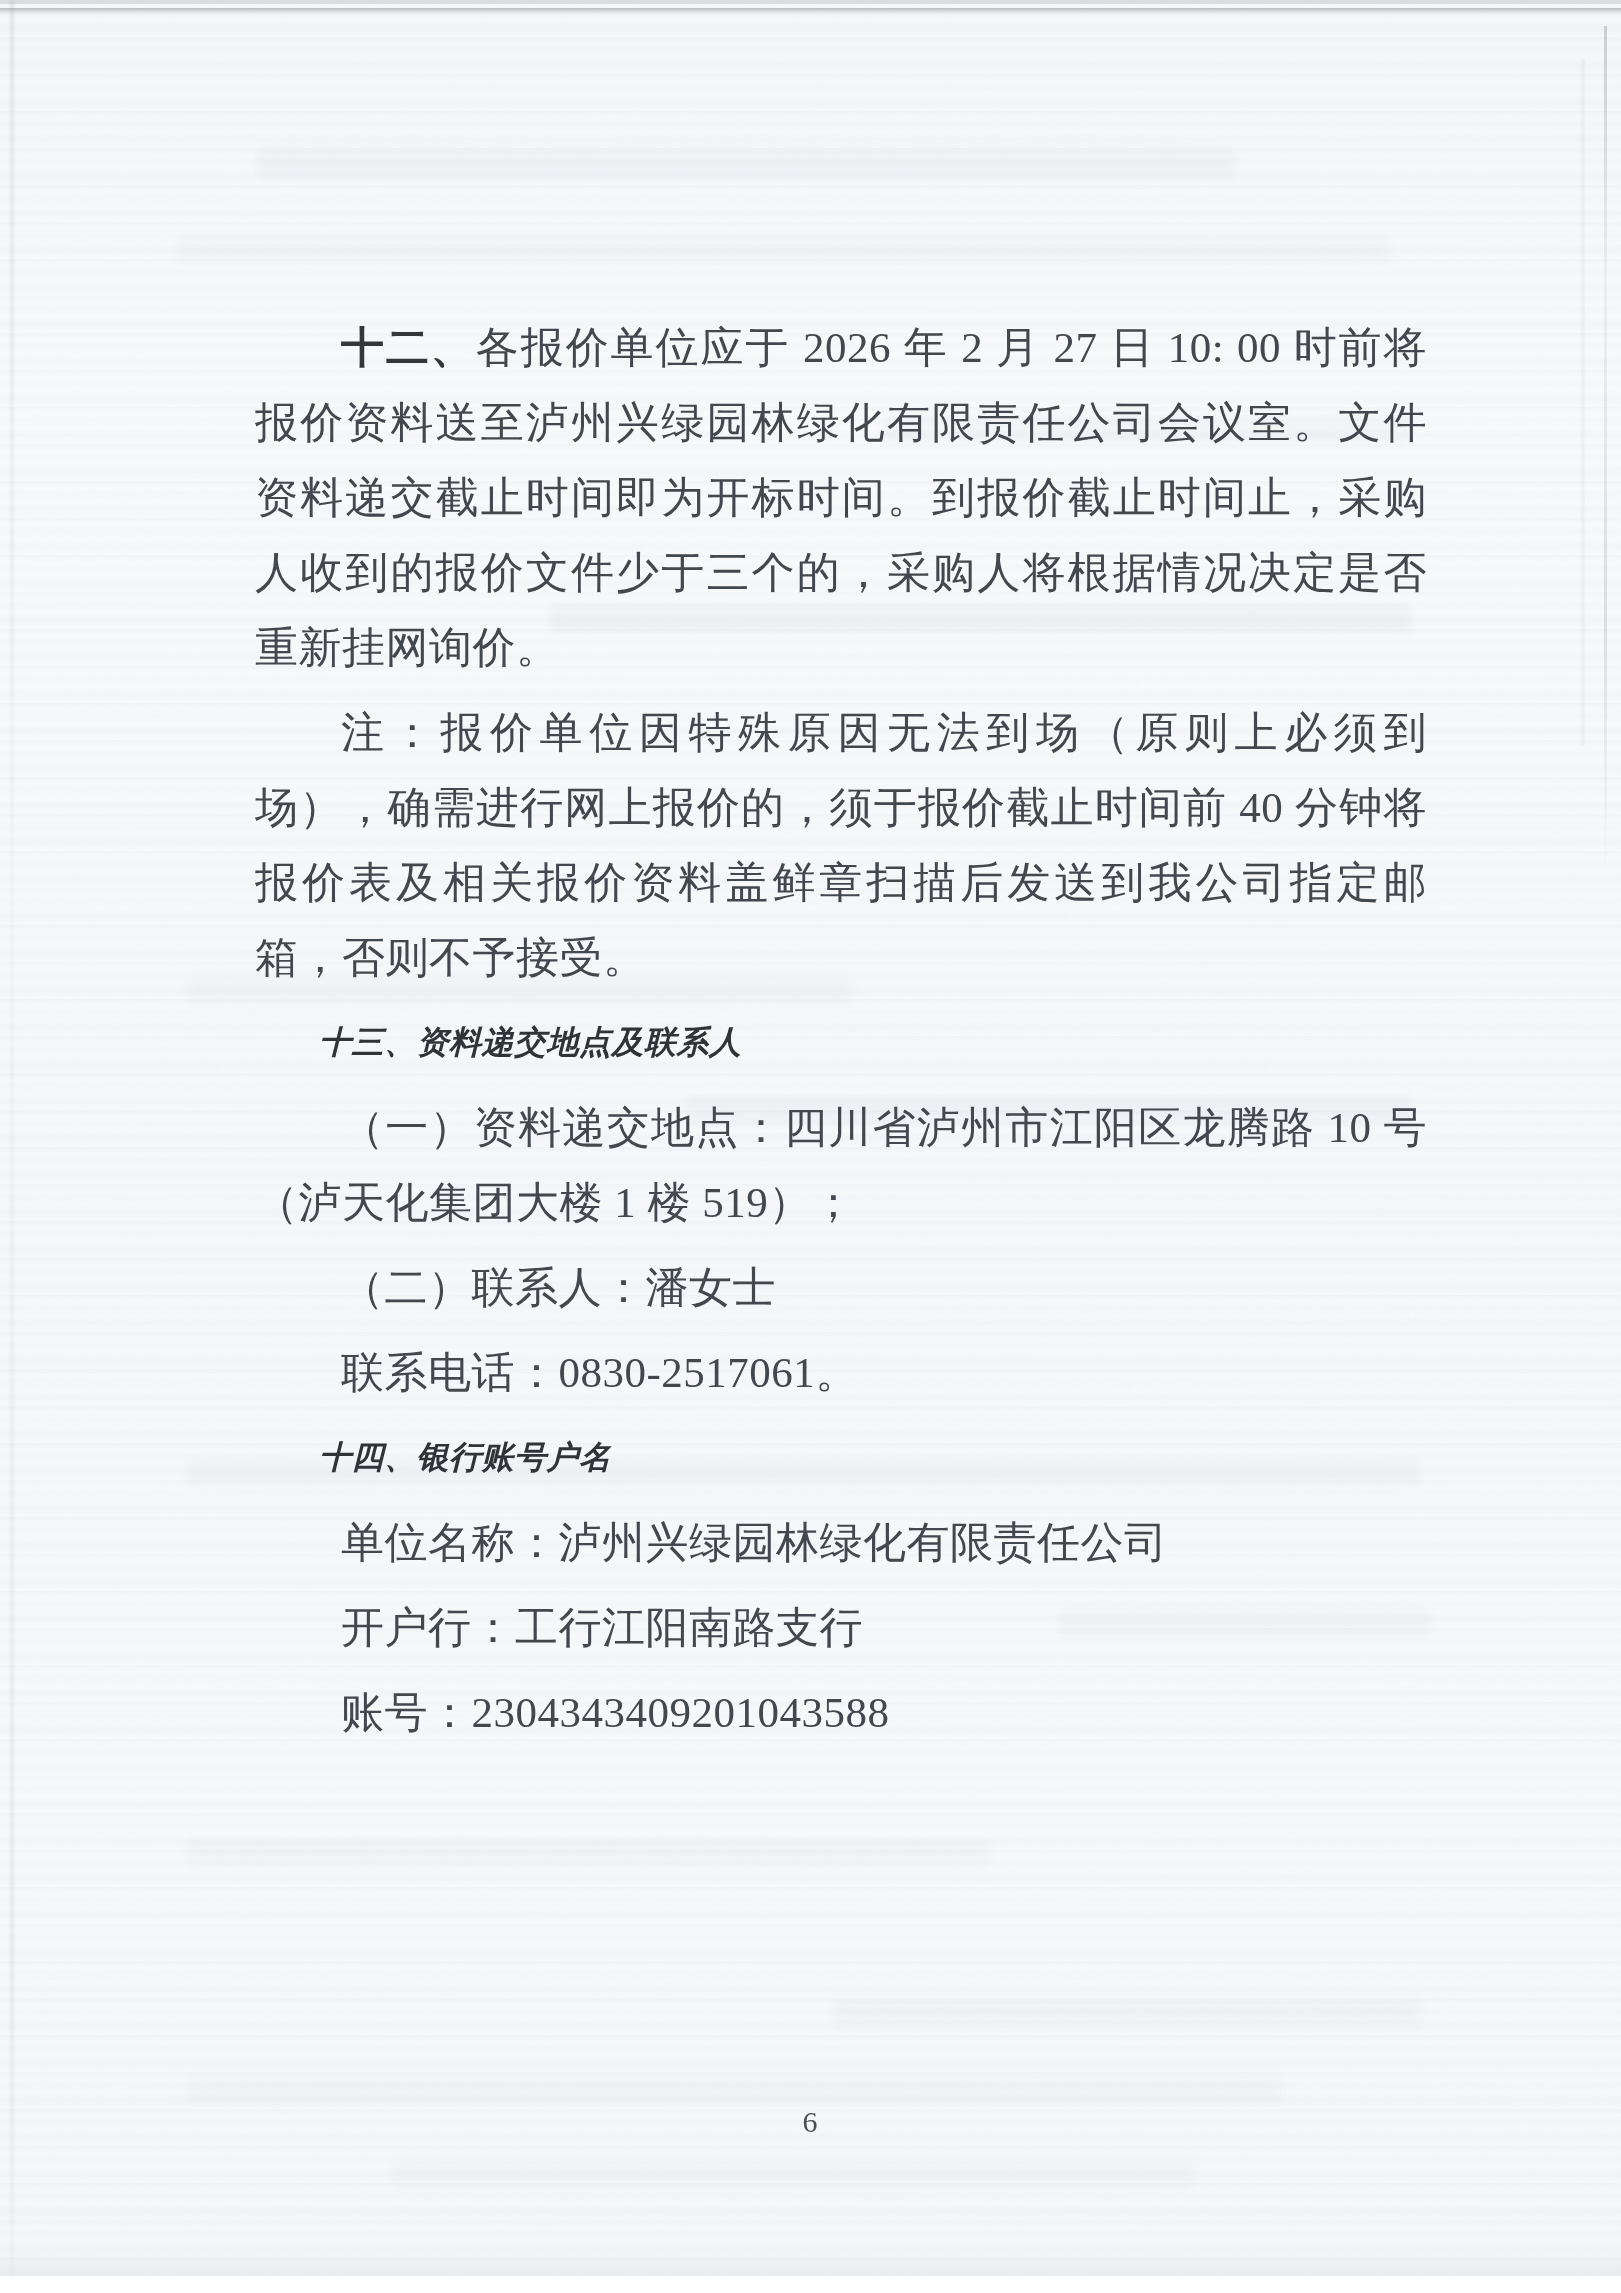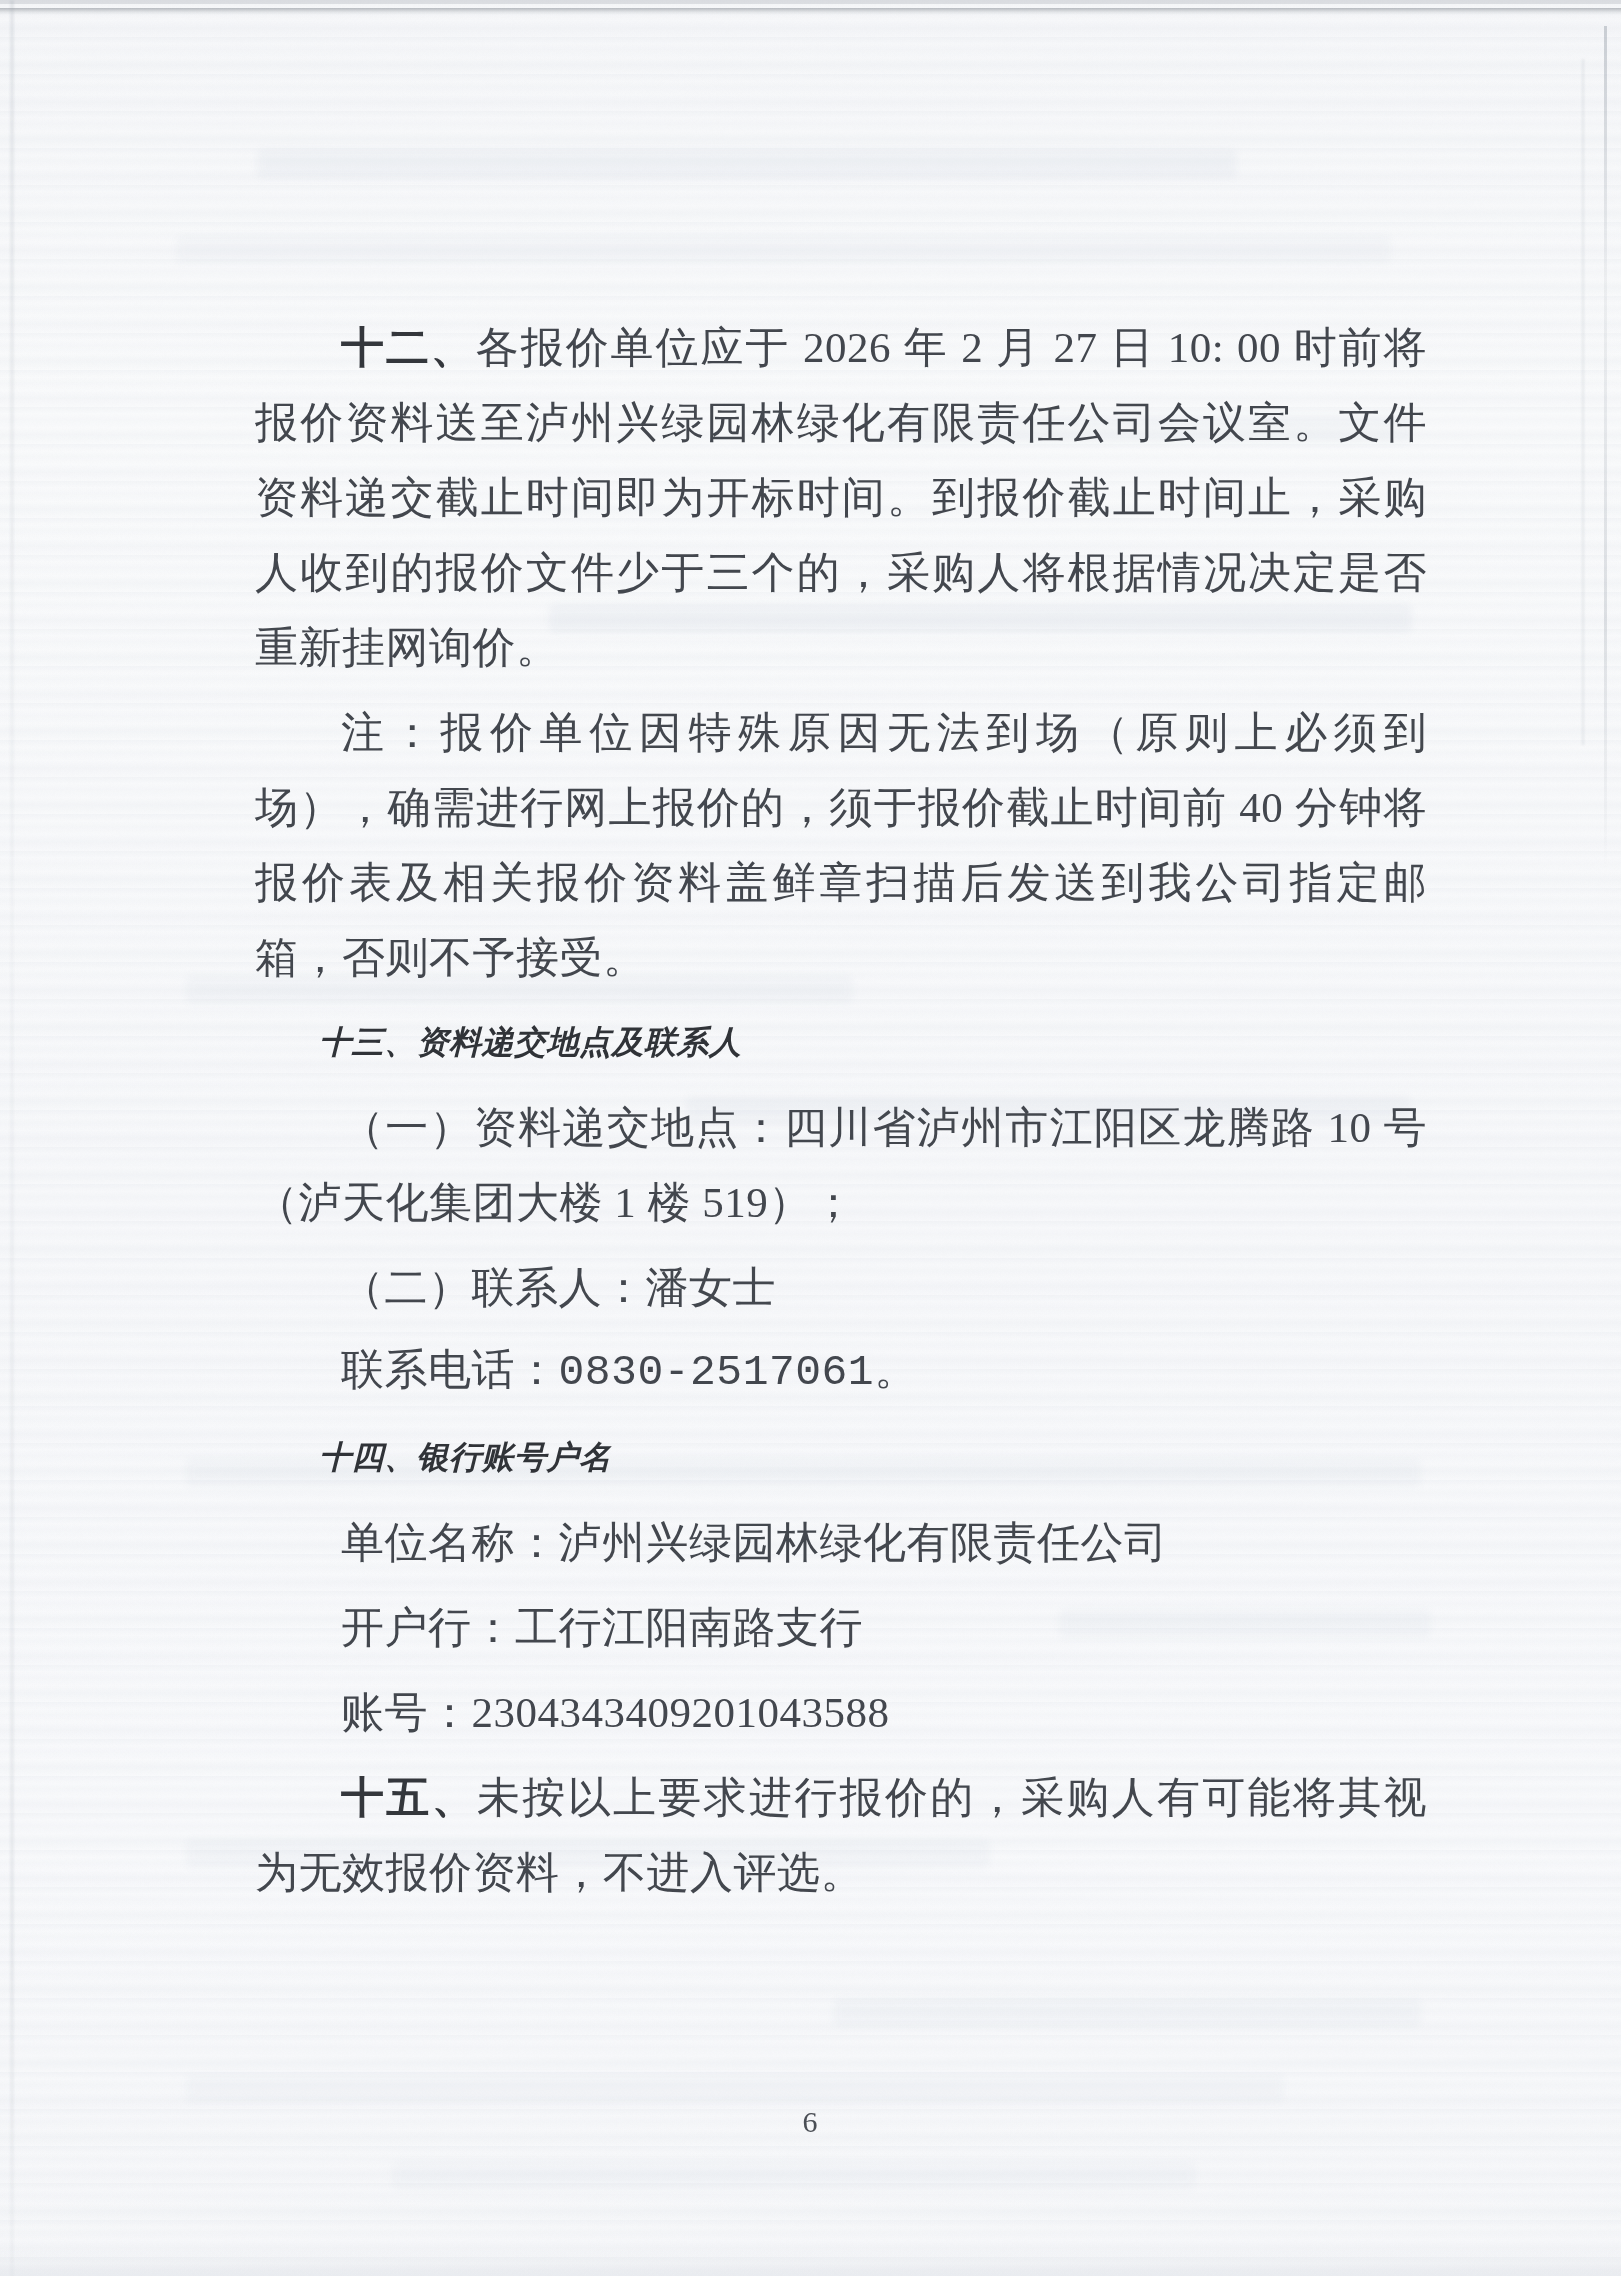--- a/index.html
+++ b/index.html
@@ -85,21 +85,21 @@
     font-weight:700; color:#34373c;
   }
   .heading{
     font-family:"Liberation Sans","DejaVu Sans",sans-serif;
     font-weight:700; font-size:32px; color:#303338;
     margin:0; text-indent:2em;font-style:italic;
   }
   .note-p{ margin-top:4.9px; }
   .h13{ margin-top:80px; }
   .item2{ margin-top:3.9px; }
-  .phone-p{ text-indent:3em;font-family:Liberation Mono, monospace; }
+  .phone-p{ text-indent:3em; }
   .h14{ margin-top:77px; }
   .bank-p{ margin-top:15.7px; }
   .s15-p{ margin-top:84px; }
 
   .page-number{
     position:absolute; left:0; top:2105px; width:1621px;
     text-align:center; font-size:30px; color:#4a4e55;
     letter-spacing:1px;
   }
 </style>
@@ -154,20 +154,19 @@
     <p class="phone-p">联系电话：0830-2517061。</p>
 
     <p class="heading h14">十四、银行账号户名</p>
 
     <p>单位名称：泸州兴绿园林绿化有限责任公司</p>
 
     <p class="bank-p">开户行：工行江阳南路支行</p>
 
     <p>账号：2304343409201043588</p>
 
-    <p class="s15-p"><span class="lead">十五、</span><span>未按以上要求进行报价的，采购人有可能将其视为无效报价资料，不进入评选。</span></p>
 
   </div>
 
   <div class="page-number">6</div>
 
 </div>
 
 
 </body></html>

